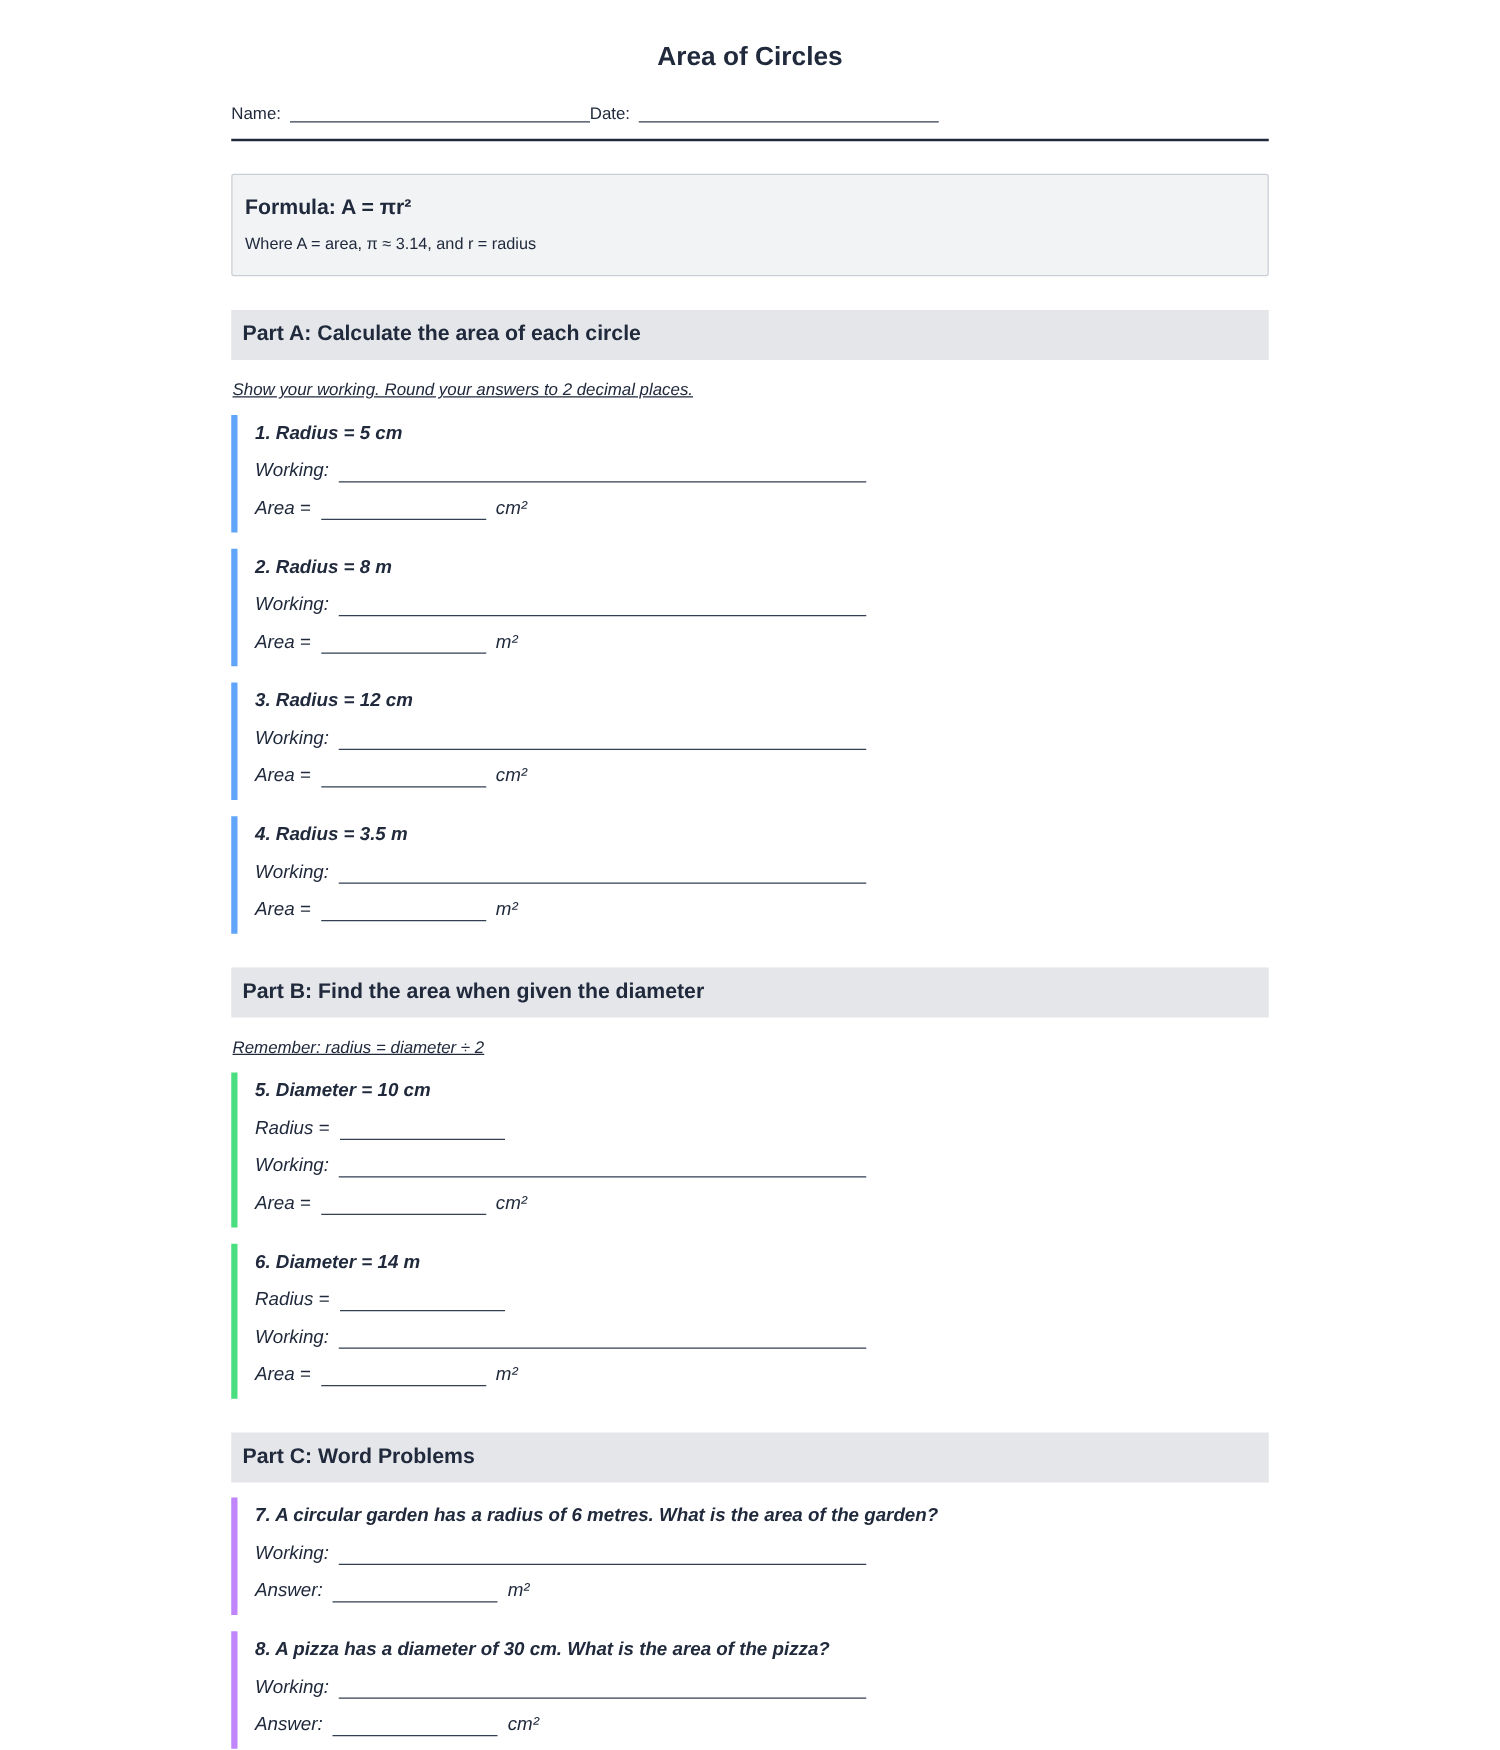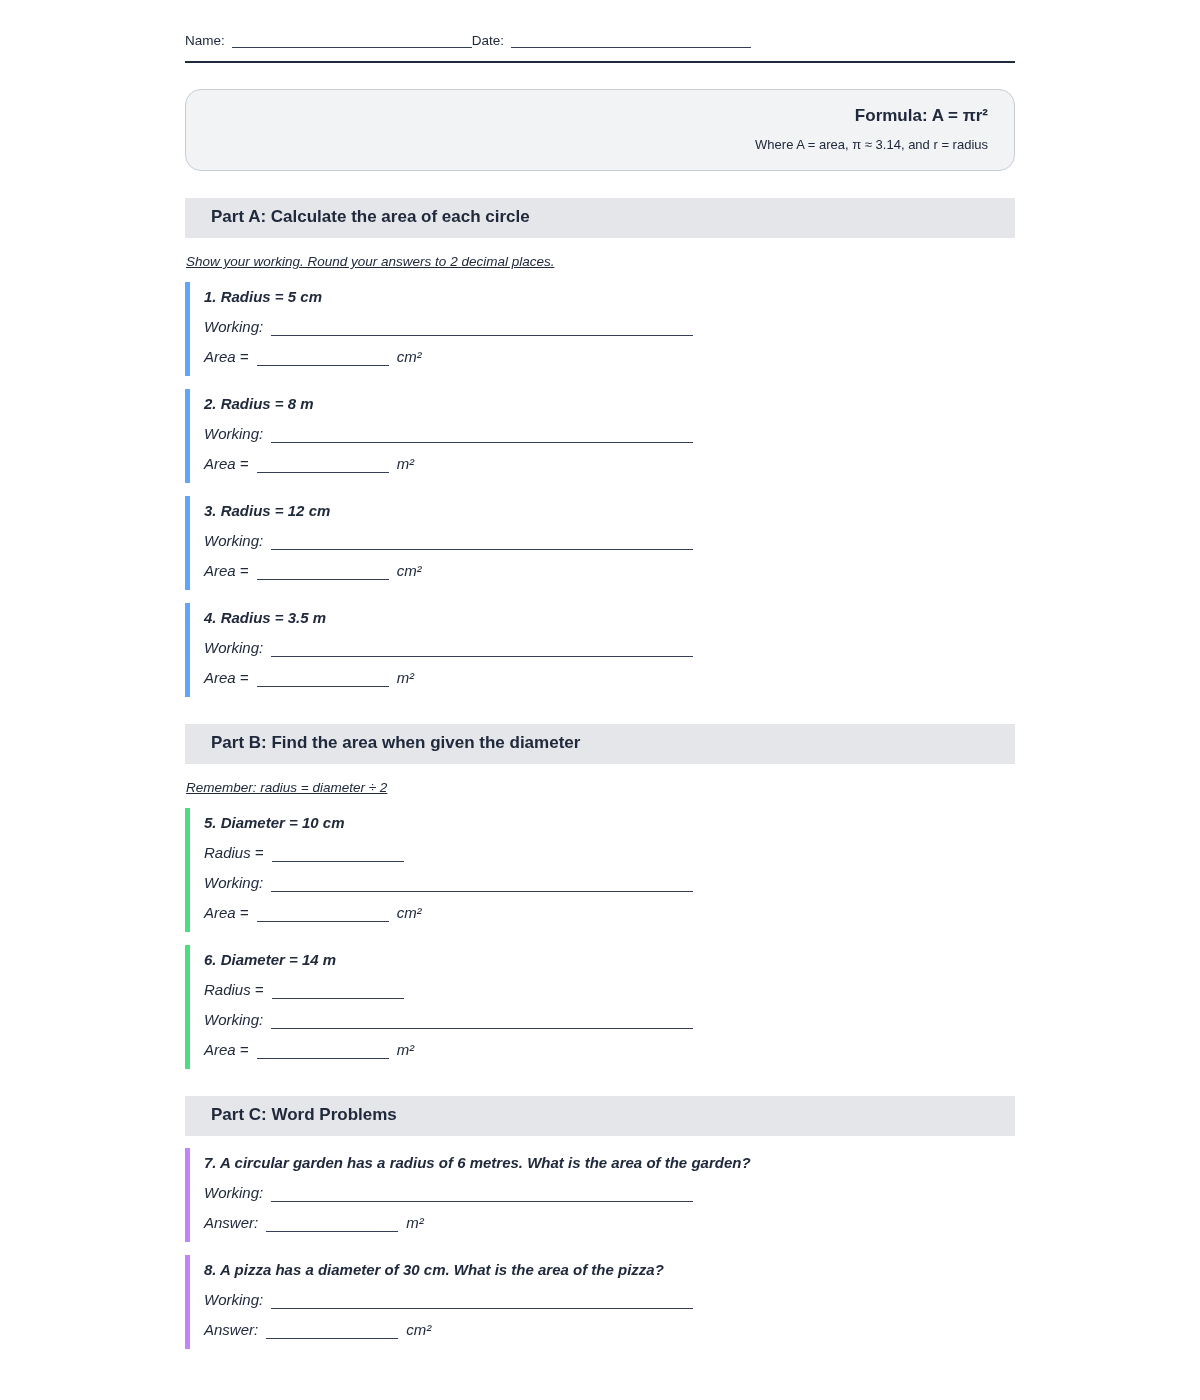--- a/index.html
+++ b/index.html
@@ -26,32 +26,32 @@
 
   .blank { display: inline-block; border-bottom: 1.5px solid #333f52; height: 13px; }
   .blank.nd { width: 240px; }
   .blank.long { width: 422px; }
   .blank.short { width: 132px; }
 
   .formula-box {
     margin-top: 26px;
     background: #f1f3f5;
     border: 1px solid #c9ced5;
-    border-radius: 16px;
-    text-align: right;
+    border-radius: 2px;
+    text-align: left;
     padding: 16px 26px 18px 10px;
   }
   .formula-title { font-size: 17px; font-weight: bold; line-height: 20px; }
   .formula-sub { font-size: 13px; margin-top: 11px; line-height: 15px; }
 
   .section { margin-top: 27px; }
   .section-header {
     background: #e4e6e9;
     font-size: 17px; font-weight: bold;
-    padding: 9px 11px 11px 26px;
+    padding: 9px 11px 11px 9px;
     line-height: 20px;
   }
   .section-note {
     font-style: italic; font-size: 13.5px;
     margin: 16px 0 12px 1px; line-height: 16px; text-decoration: underline;
   }
   .questions { margin-top: 12px; font-style: italic; }
   .section-note + .questions { margin-top: 0; }
 
   .question {
@@ -67,20 +67,21 @@
     display: flex; align-items: flex-end; gap: 8px;
   }
   .q-line .blank { height: 14px; }
   .unit { white-space: nowrap; }
 </style>
 </head>
 <body>
 
 <div class="sheet">
 
+  <h1 class="title">Area of Circles</h1>
 
   <div class="name-date">
     <div class="field">
       <span>Name:</span>
       <span class="blank nd"></span>
     </div>
     <div class="field">
       <span>Date:</span>
       <span class="blank nd"></span>
     </div>

